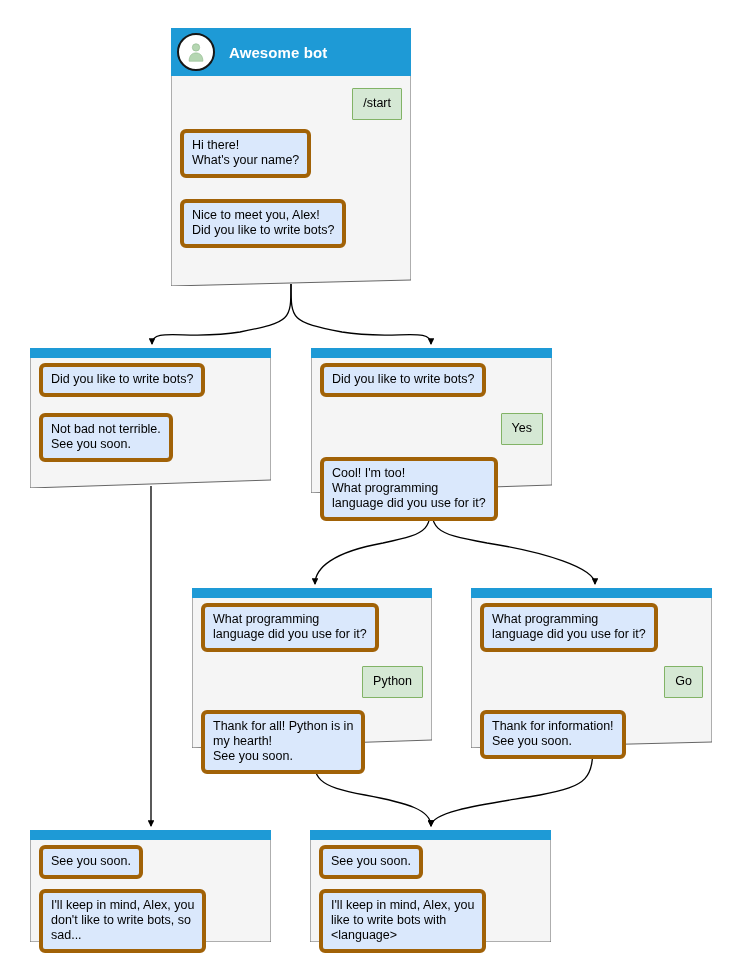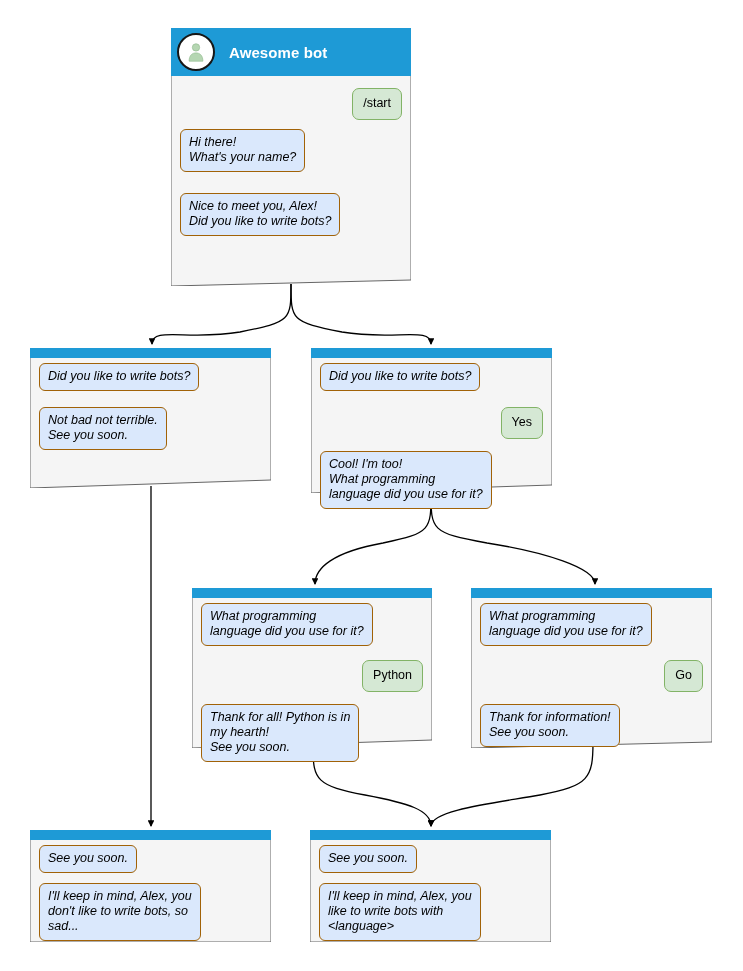--- a/index.html
+++ b/index.html
@@ -97,27 +97,26 @@
     line-height: 15px;
     color: #000000;
     border-radius: 6px;
     padding: 5px 8px 6px 8px;
     box-sizing: border-box;
     white-space: pre-line;
     max-width: 86%;
   }
   .bubble.bot {
     background: #dae8fc;
-    border: 1px solid #a16207;
-    font-style: italic;
+    border: 4px solid #a16207;
   }
   .bubble.user {
     background: #d5e8d4;
     border: 1px solid #82b366;
-    border-radius: 7px;
+    border-radius: 1px;
     padding: 7px 10px 8px 10px;
   }
 </style>
 </head>
 <body>
 
 <div id="canvas">
 
   <svg id="connectors" viewBox="0 0 743 971" width="743" height="971">
     <defs>

